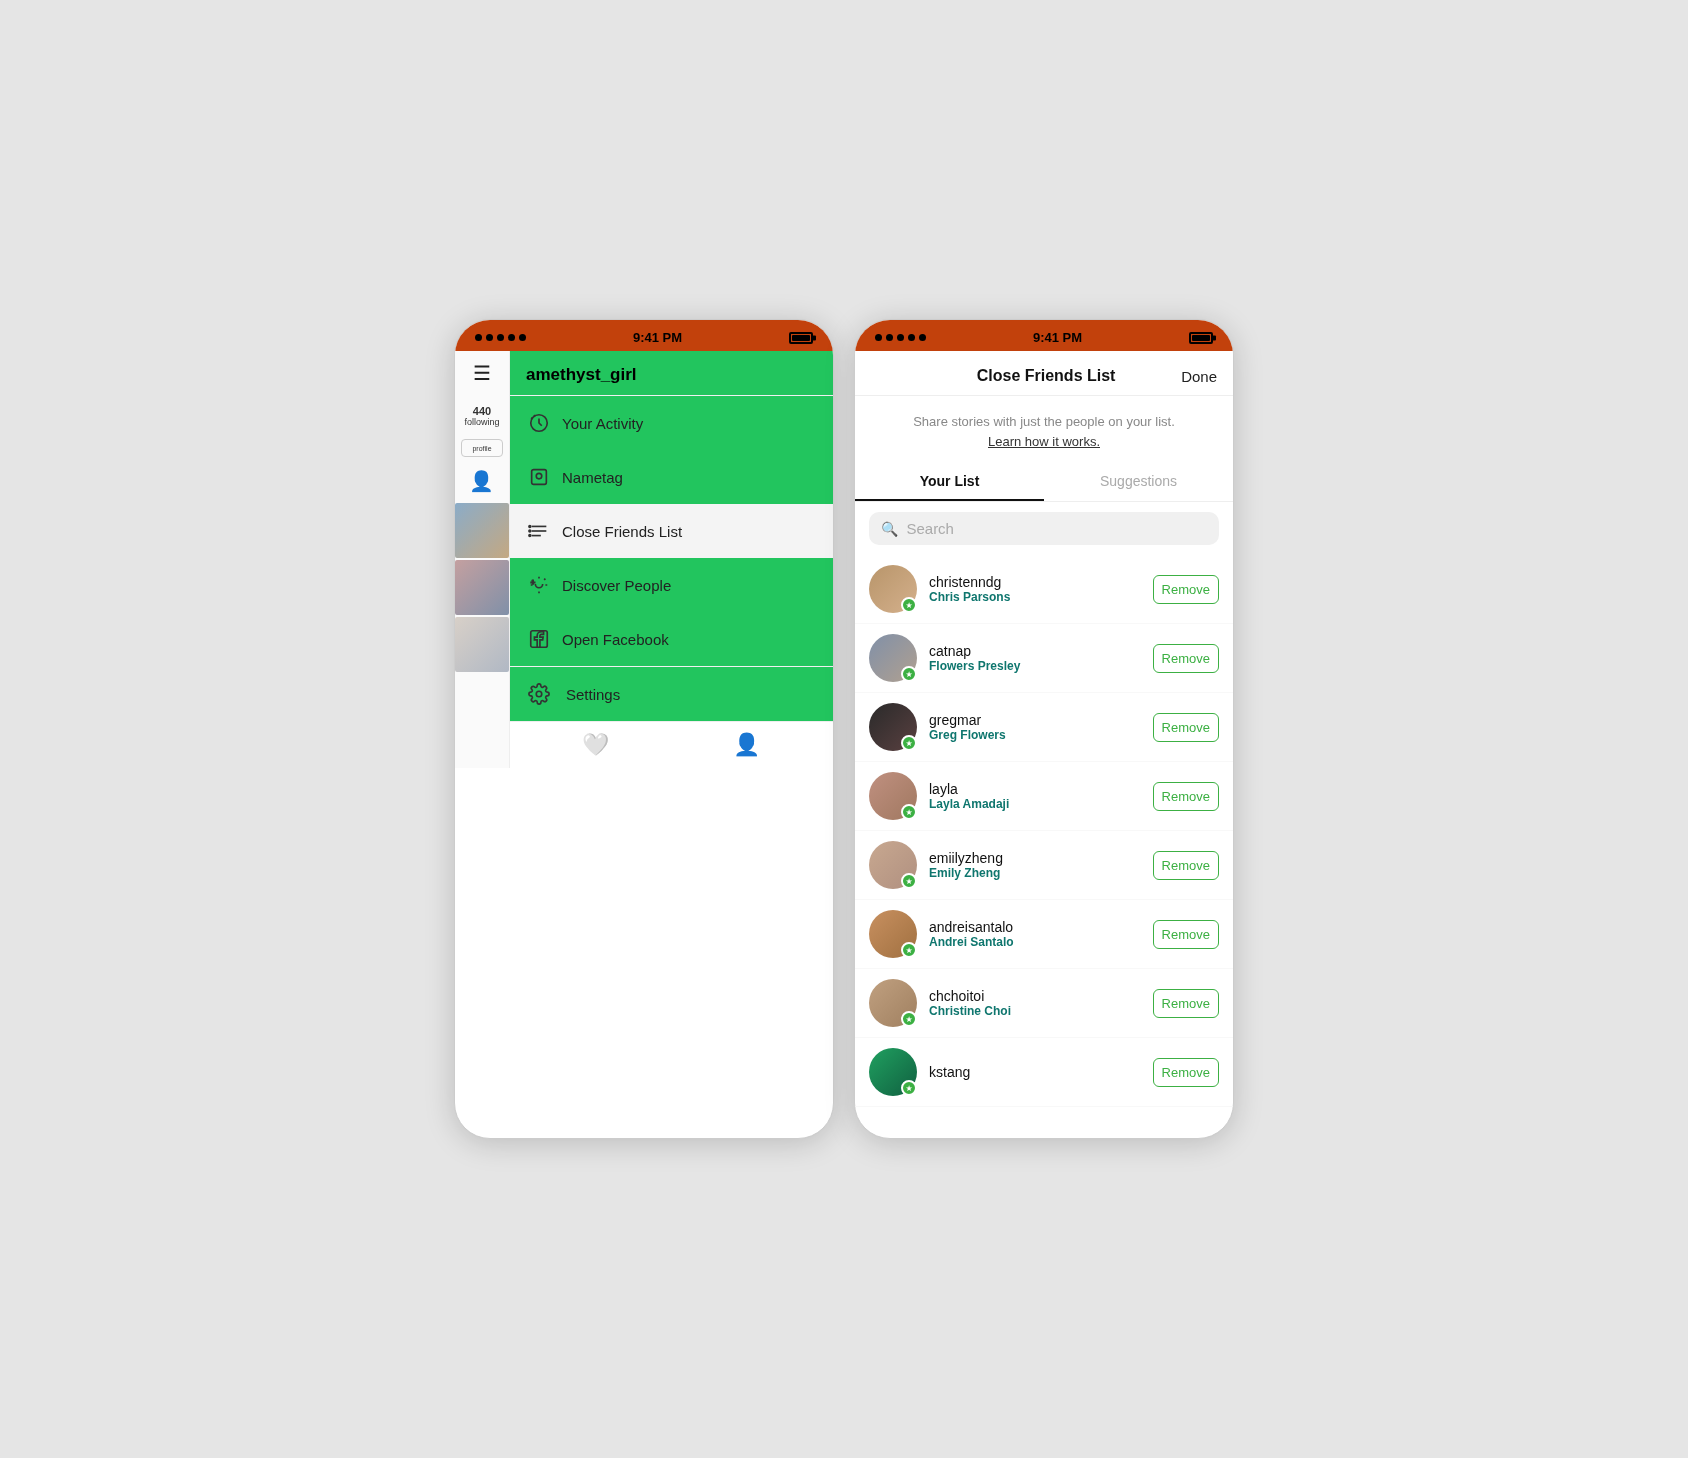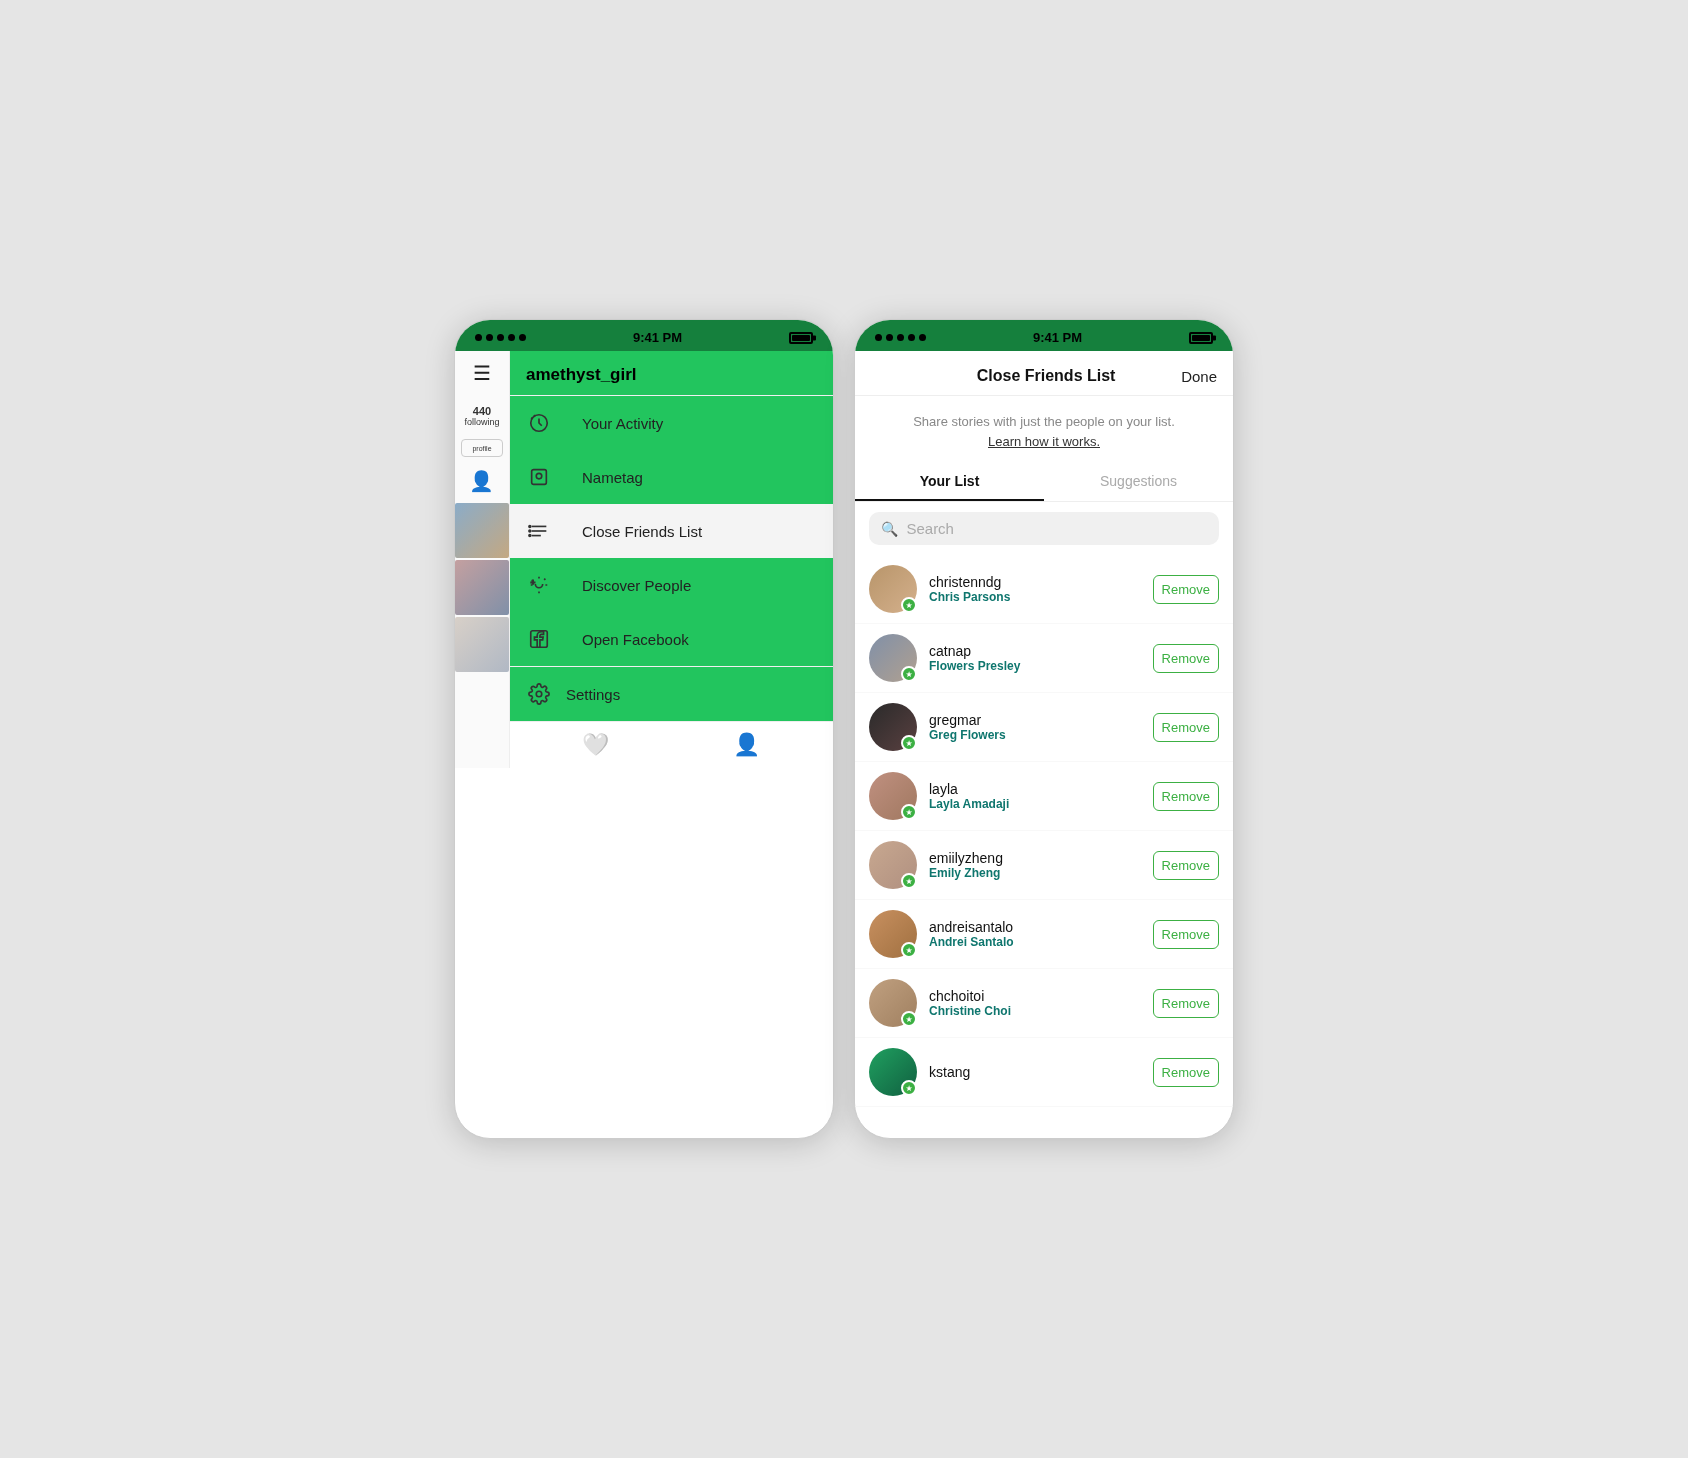--- a/index.html
+++ b/index.html
@@ -30,21 +30,21 @@
     }
 
     
     .status-bar {
       display: flex;
       justify-content: space-between;
       align-items: center;
       padding: 10px 20px 6px;
       font-size: 13px;
       font-weight: 600;
-      background: #15803d;
+      background: #c2410c;
     }
     .status-dots {
       display: flex; gap: 4px;
     }
     .dot { width: 7px; height: 7px; border-radius: 50%; background: #000; }
     .battery-icon {
       width: 24px; height: 12px;
       border: 2px solid #000; border-radius: 2px;
       position: relative;
       display: inline-block;
@@ -128,21 +128,21 @@
       padding: 14px 16px 10px;
       border-bottom: 1px solid #f0f0f0;
     }
     .menu-item {
       display: flex;
       align-items: center;
       padding: 14px 16px;
       font-size: 15px;
       color: #222;
       cursor: pointer;
-      gap: 30px;
+      gap: 10px;
     }
     .menu-item.active {
       background: #f4f4f4;
       font-weight: 500;
     }
     .menu-icon {
       width: 26px; height: 26px;
       display: flex; align-items: center; justify-content: center;
       font-size: 18px; color: #333;
       flex-shrink: 0;

